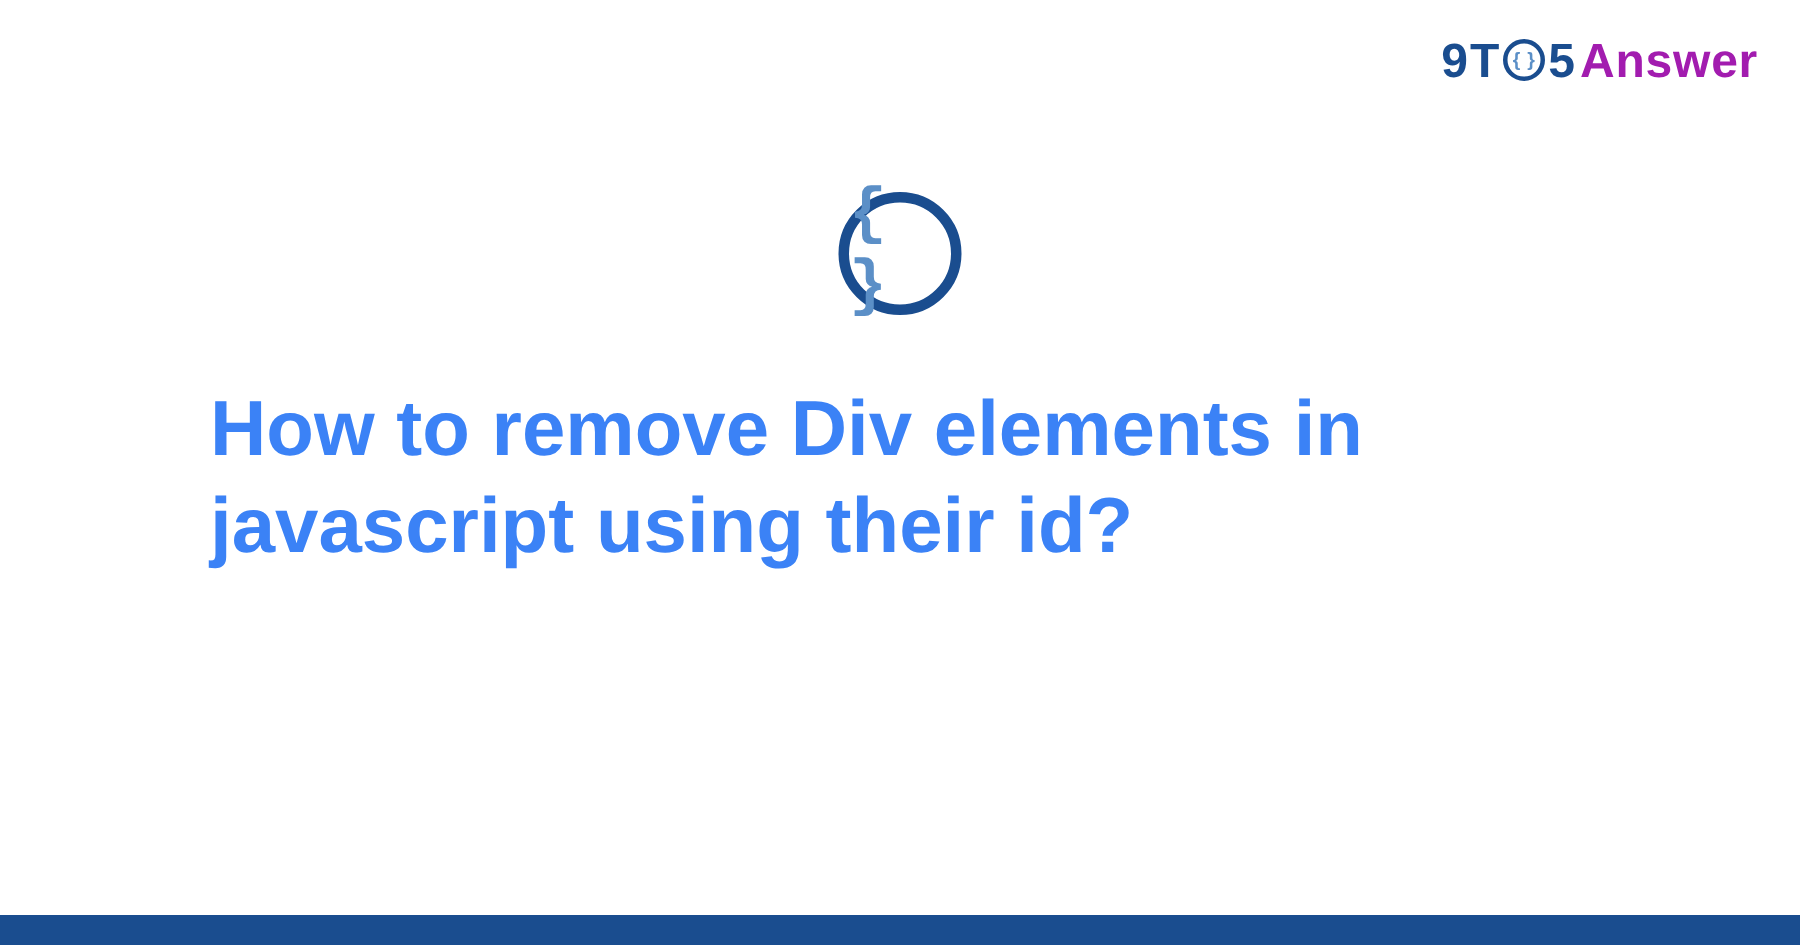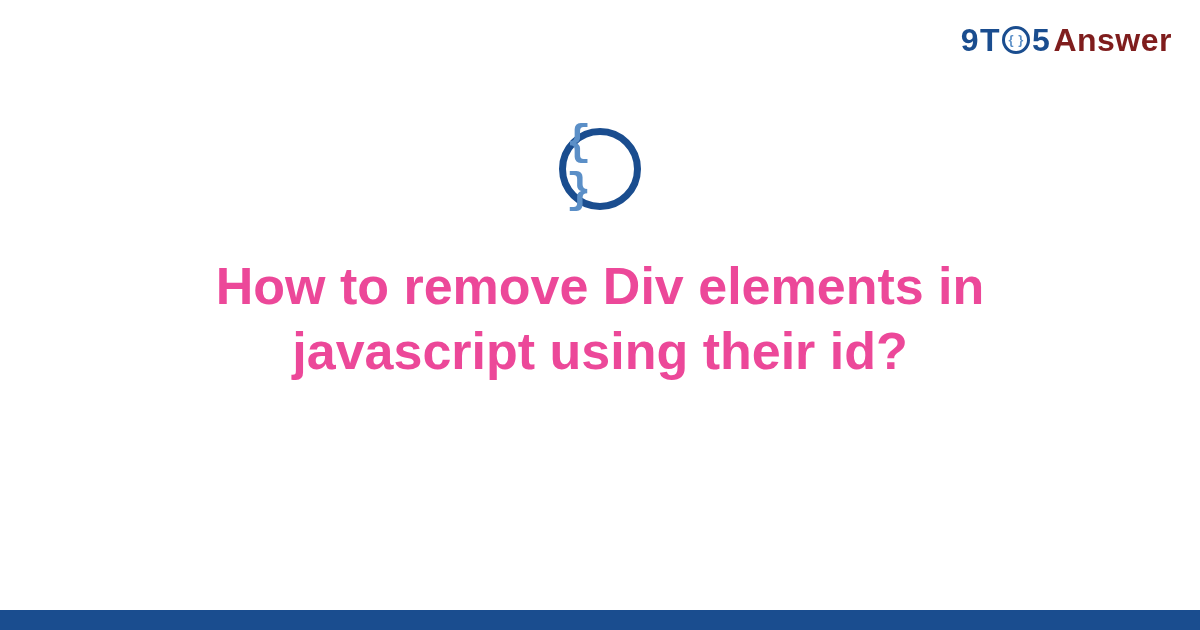--- a/index.html
+++ b/index.html
@@ -47,21 +47,21 @@
       font-weight: 700;
       position: relative;
       top: -1px;
       margin: 0 1px;
     }
     .logo .five {
       color: #1a4d8f;
       font-weight: 700;
     }
     .logo .answer {
-      color: #7f1d1d;
+      color: #a21caf;
       font-weight: 600;
       margin-left: 2px;
     }
     .center-content {
       position: absolute;
       top: 128px;
       left: 0;
       right: 0;
       display: flex;
       flex-direction: column;
@@ -82,22 +82,22 @@
       font-family: 'Courier New', monospace;
     }
     .code-icon span {
       letter-spacing: -2px;
       position: relative;
       top: -2px;
     }
     .title {
       font-size: 52px;
       font-weight: 700;
-      color: #ec4899;
-      text-align: center;
+      color: #3b82f6;
+      text-align: left;
       line-height: 1.25;
       max-width: 1000px;
       padding: 0 40px;
     }
     .bottom-bar {
       position: absolute;
       bottom: 0;
       left: 0;
       right: 0;
       height: 20px;

